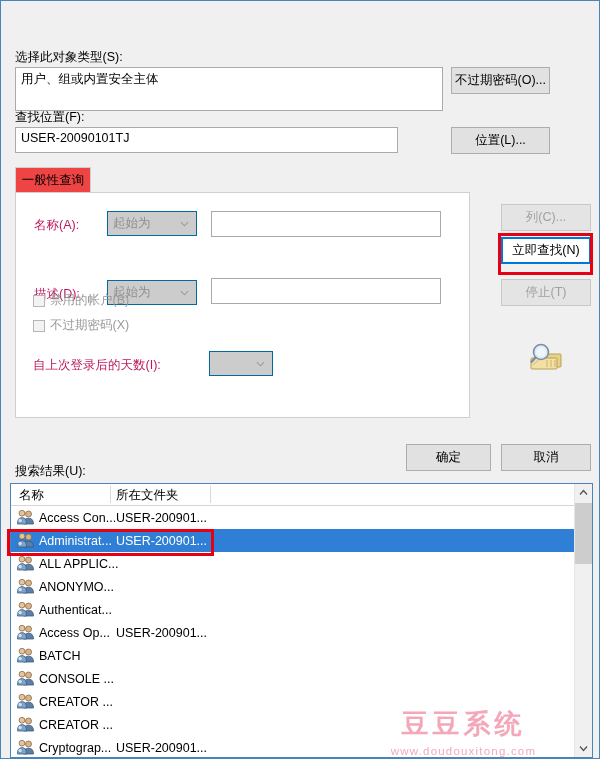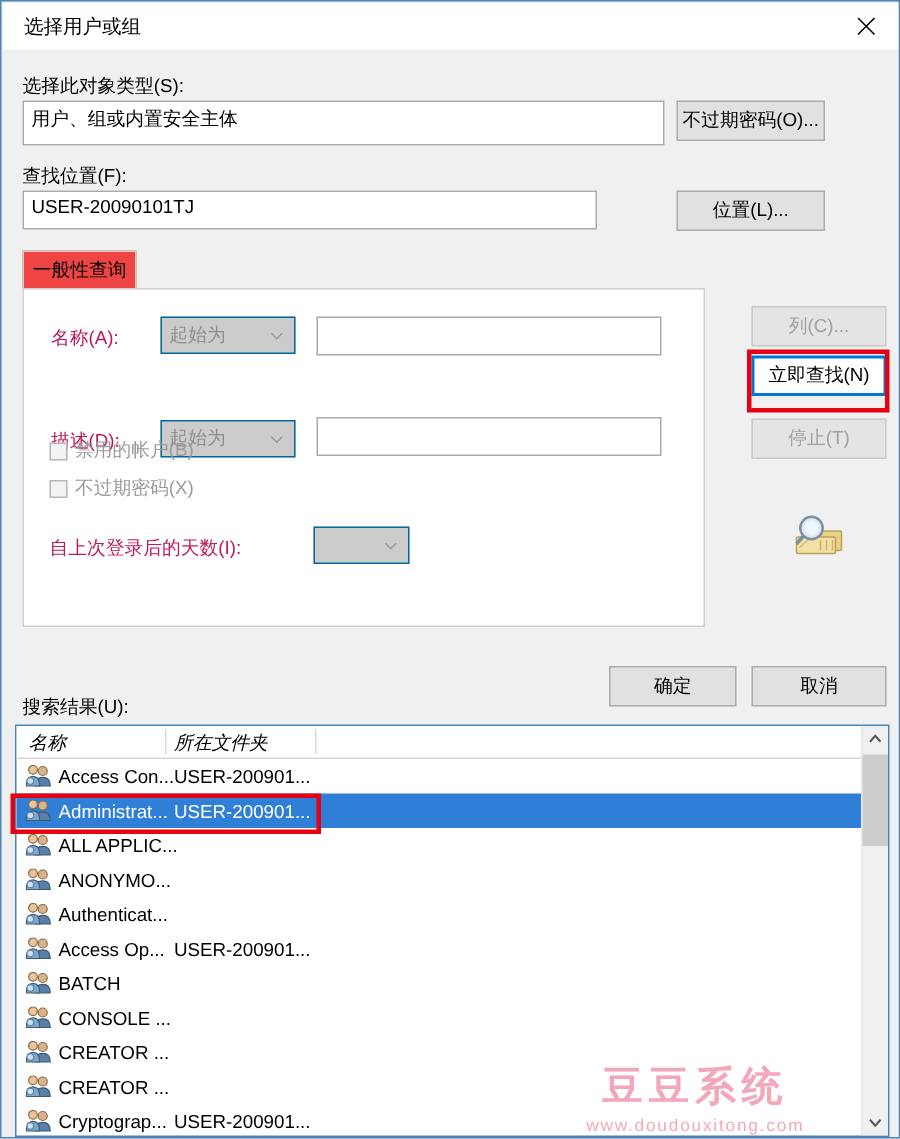--- a/index.html
+++ b/index.html
@@ -88,21 +88,21 @@
     border:1px solid #b6b6b6;background:#f3f3f3;margin-right:5px;
   }
   .cbtext{font-size:12.5px;color:#9a9a9a;white-space:nowrap;}
   
   .listwrap{
     position:absolute;box-sizing:border-box;
     border:1px solid #4a84b8;background:#ffffff;overflow:hidden;
   }
   .list-header{
     position:absolute;left:0;top:0;right:0;height:21px;
-    background:#ffffff;border-bottom:1px solid #d6d6d6;font-style:italic;
+    background:#ffffff;border-bottom:1px solid #d6d6d6;
   }
   .hcell{
     position:absolute;top:3px;font-size:12.5px;color:#000;white-space:nowrap;
   }
   .hdiv{position:absolute;top:2px;width:1px;height:17px;background:#d9d9d9;}
   .row{
     position:absolute;left:0;right:0;height:23px;
     display:flex;align-items:center;
   }
   .row.sel{background:#2f7fd6;}
@@ -148,34 +148,25 @@
     font-size:11.5px;color:#f3a9ba;letter-spacing:1.2px;
     margin-top:3px;
   }
   .magnifier{position:absolute;}
 </style>
 </head>
 <body>
 
 <div class="dialog">
 
-  <div class="titlebar">
-    <div class="titlebar-text">选择用户或组</div>
-    <div class="close-btn">
-      <svg width="13" height="13" viewBox="0 0 13 13">
-        <line x1="1" y1="1" x2="12" y2="12" stroke="#000" stroke-width="1.1"></line>
-        <line x1="12" y1="1" x2="1" y2="12" stroke="#000" stroke-width="1.1"></line>
-      </svg>
-    </div>
-  </div>
 
   <div class="body">
 
     <div class="lbl" style="left:13px;top:16px;">选择此对象类型(S):</div>
-    <div class="tbox" style="left:13px;top:34px;width:428px;height:30px;">用户、组或内置安全主体</div>
+    <div class="tbox" style="left:13px;top:34px;width:428px;height:44px;">用户、组或内置安全主体</div>
     <div class="btn" style="left:449px;top:34px;width:99px;height:27px;">不过期密码(O)...</div>
 
     <div class="lbl" style="left:13px;top:76px;">查找位置(F):</div>
     <div class="tbox" style="left:13px;top:94px;width:383px;height:26px;">USER-20090101TJ</div>
     <div class="btn" style="left:449px;top:94px;width:99px;height:27px;">位置(L)...</div>
 
     <div class="tab" style="left:13px;top:134px;width:76px;height:26px;">一般性查询</div>
     <div class="tabpanel" style="left:13px;top:159px;width:455px;height:226px;"></div>
 
     <div class="lbl dis" style="left:32px;top:184px;">名称(A):</div>

